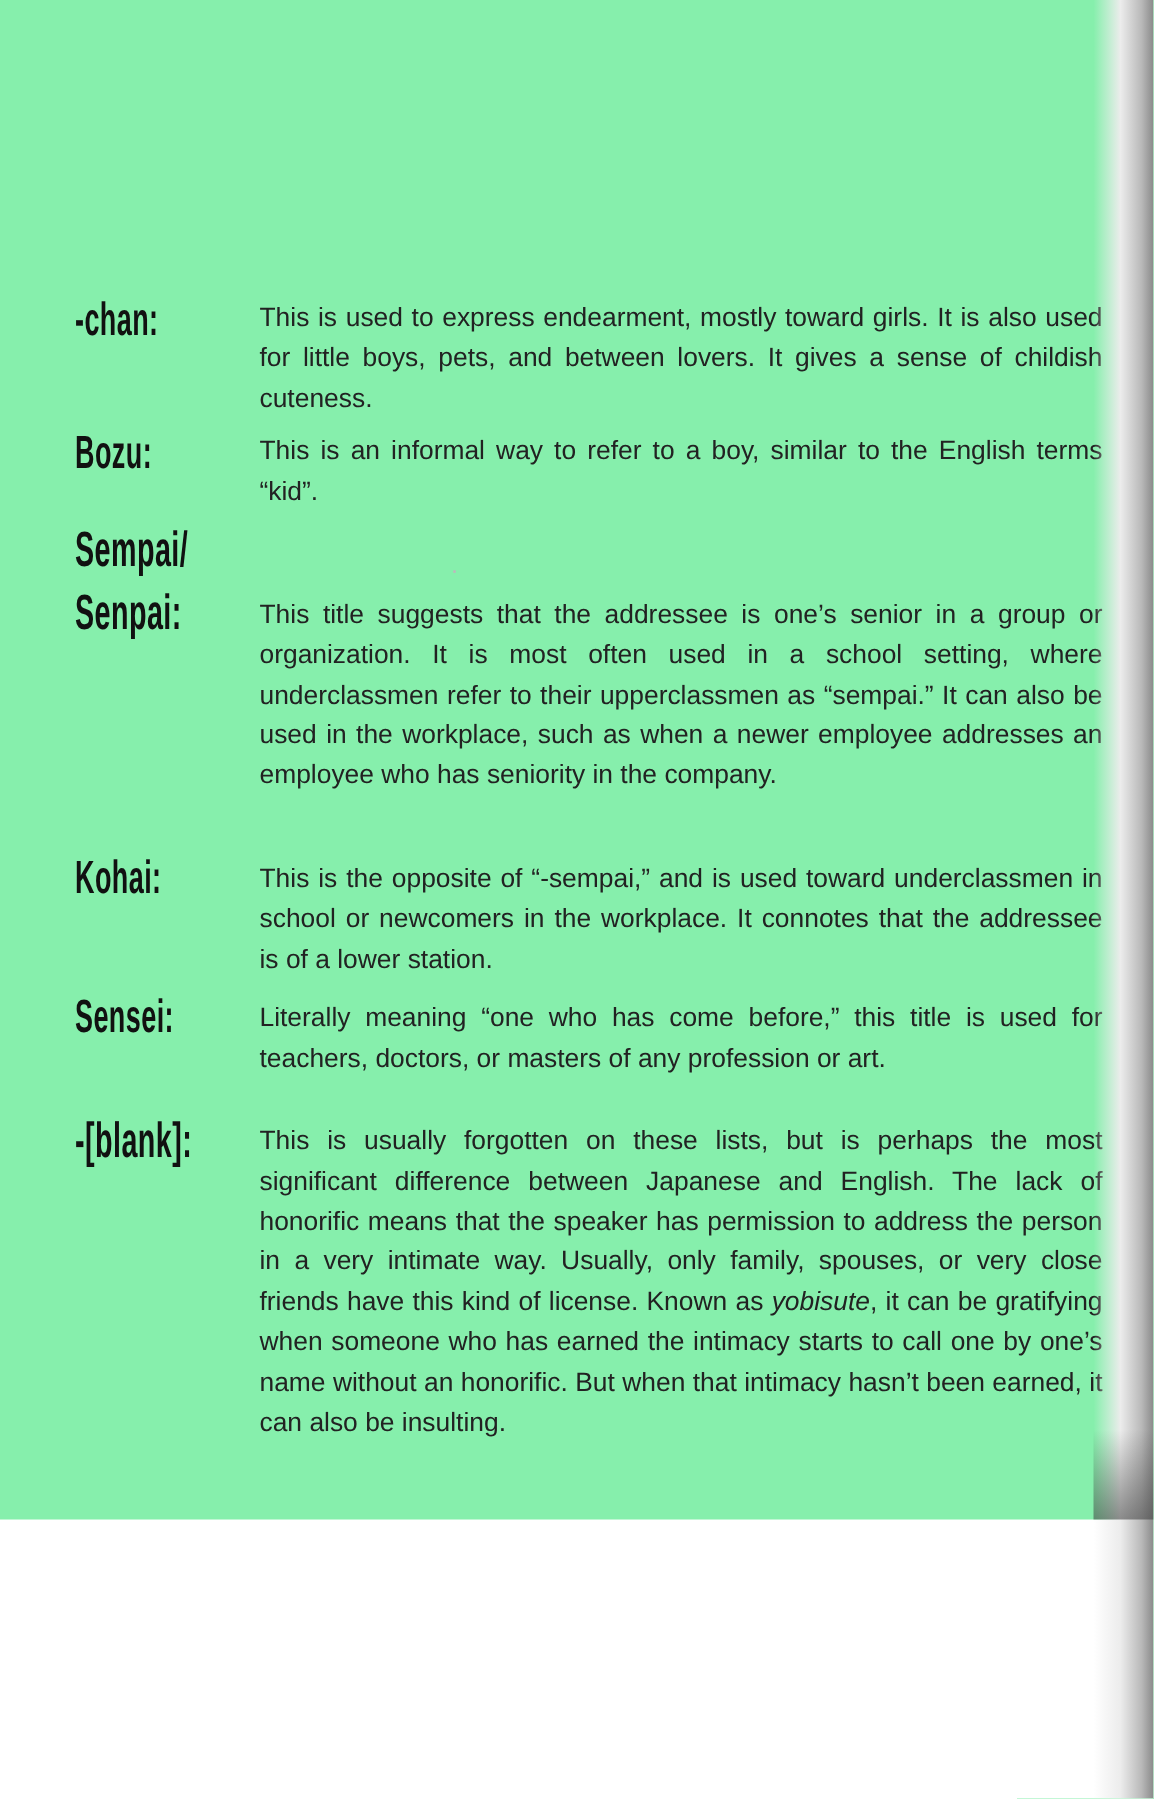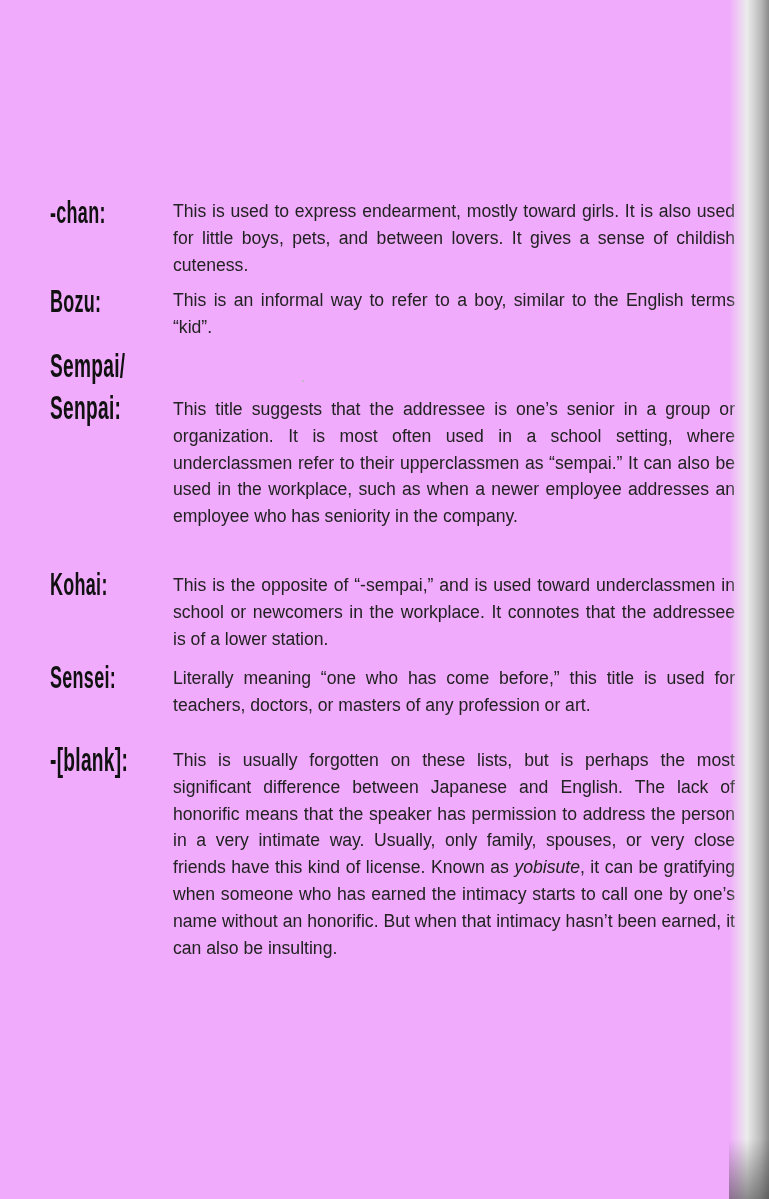--- a/index.html
+++ b/index.html
@@ -9,22 +9,22 @@
     body {
       width: 769px;
       height: 1199px;
       background: #ffffff;
       position: relative;
       overflow: hidden;
     }
     .page {
       position: absolute;
       left: 0; top: 0;
-      width: 769px; height: 1199px;
-      background: #f0abfc;
+      width: 769px; height: 1013px;
+      background: #86efac;
     }
     .gutter-shadow {
       position: absolute;
       right: 0; top: 0;
       width: 40px; height: 1199px;
       background: linear-gradient(to right, rgba(255,255,255,0) 0%, #ececec 45%, #b9b9b9 80%, #8a8a8a 100%);
     }
     .gutter-shadow-bottom {
       position: absolute;
       right: 0; bottom: 0;

